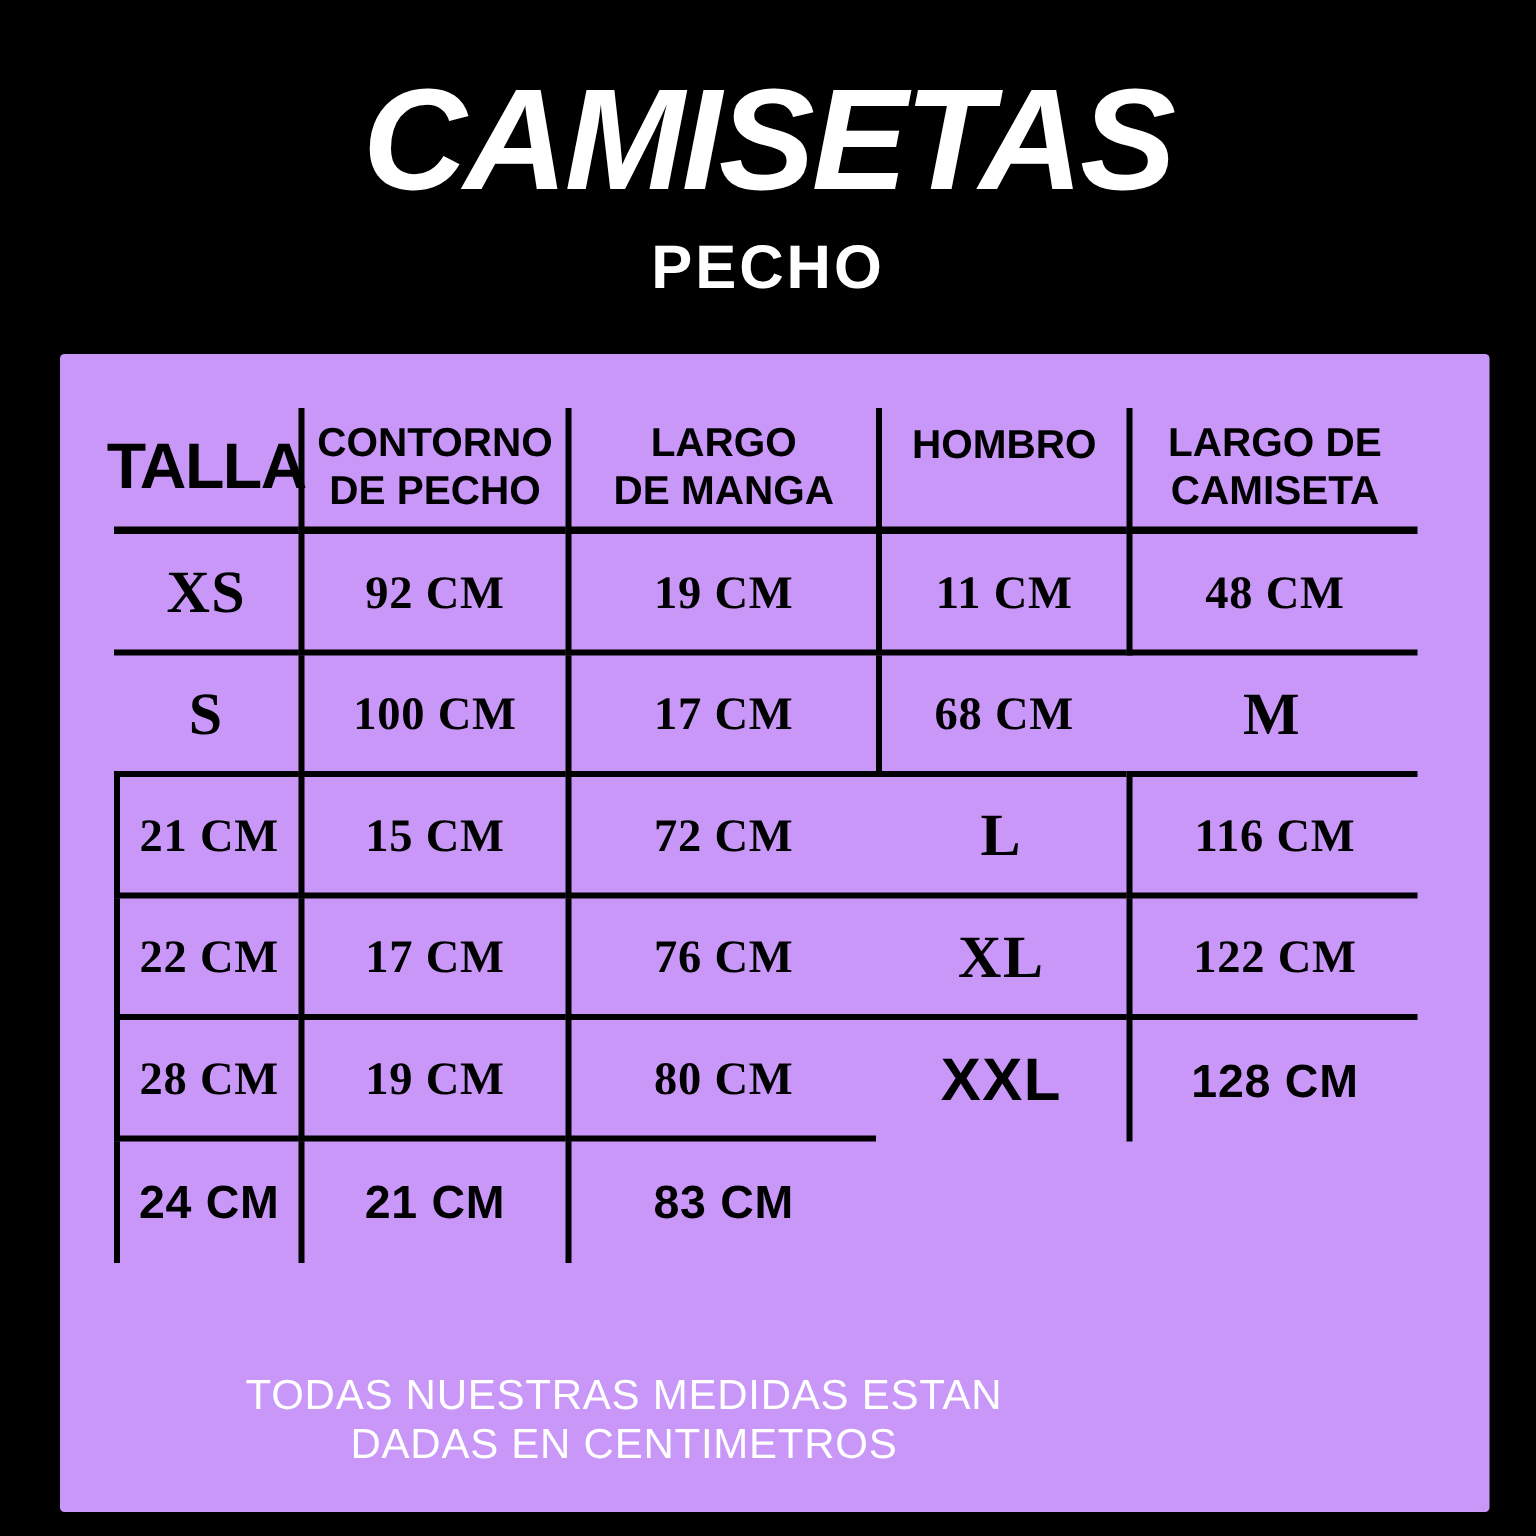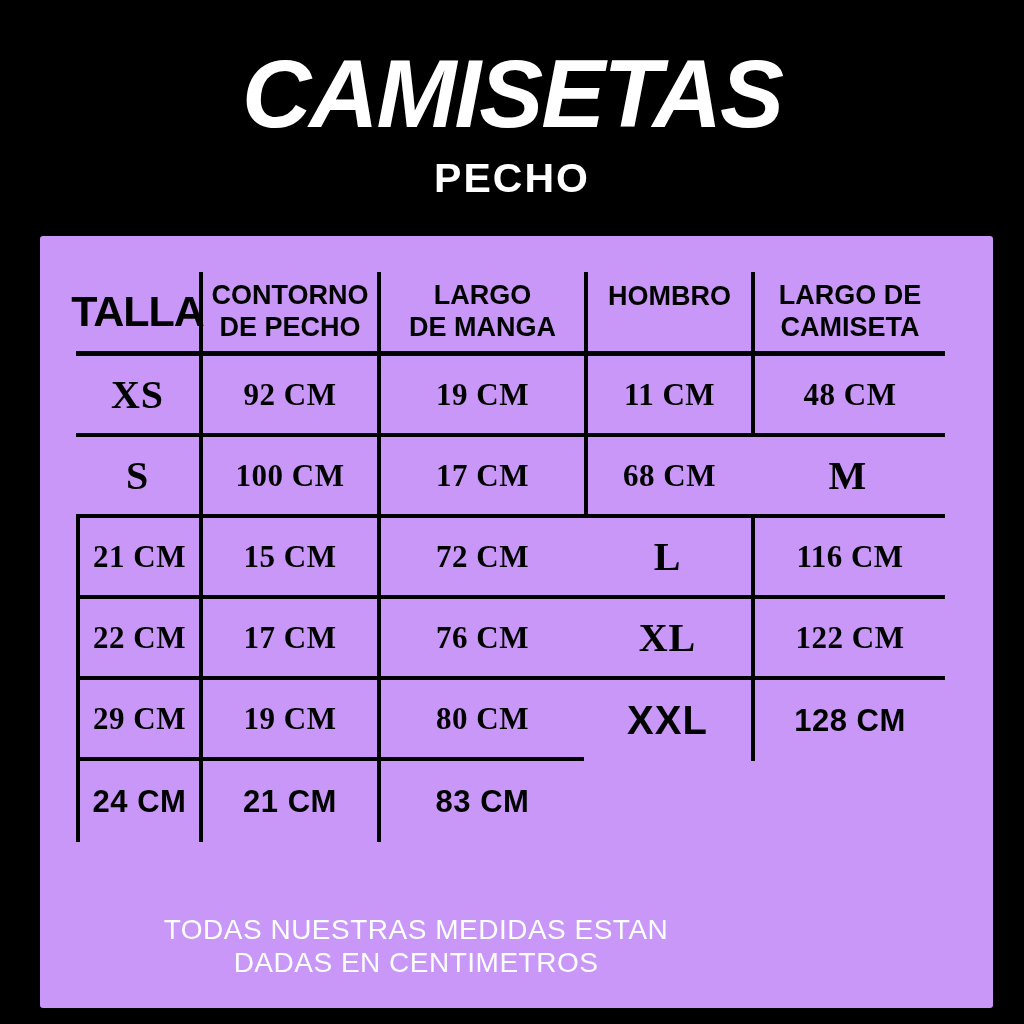--- a/index.html
+++ b/index.html
@@ -114,21 +114,21 @@
     <div class="cell val vline rowline">72 CM</div>
 
     <div class="cell size rowline">L</div>
     <div class="cell val vline rowline">116 CM</div>
     <div class="cell val vline rowline">22 CM</div>
     <div class="cell val vline rowline">17 CM</div>
     <div class="cell val vline rowline">76 CM</div>
 
     <div class="cell size rowline">XL</div>
     <div class="cell val vline rowline">122 CM</div>
-    <div class="cell val vline rowline">29 CM</div>
+    <div class="cell val vline rowline">28 CM</div>
     <div class="cell val vline rowline">19 CM</div>
     <div class="cell val vline rowline">80 CM</div>
 
     <div class="cell size">XXL</div>
     <div class="cell val vline">128 CM</div>
     <div class="cell val vline">24 CM</div>
     <div class="cell val vline">21 CM</div>
     <div class="cell val vline">83 CM</div>
 
   </div>

